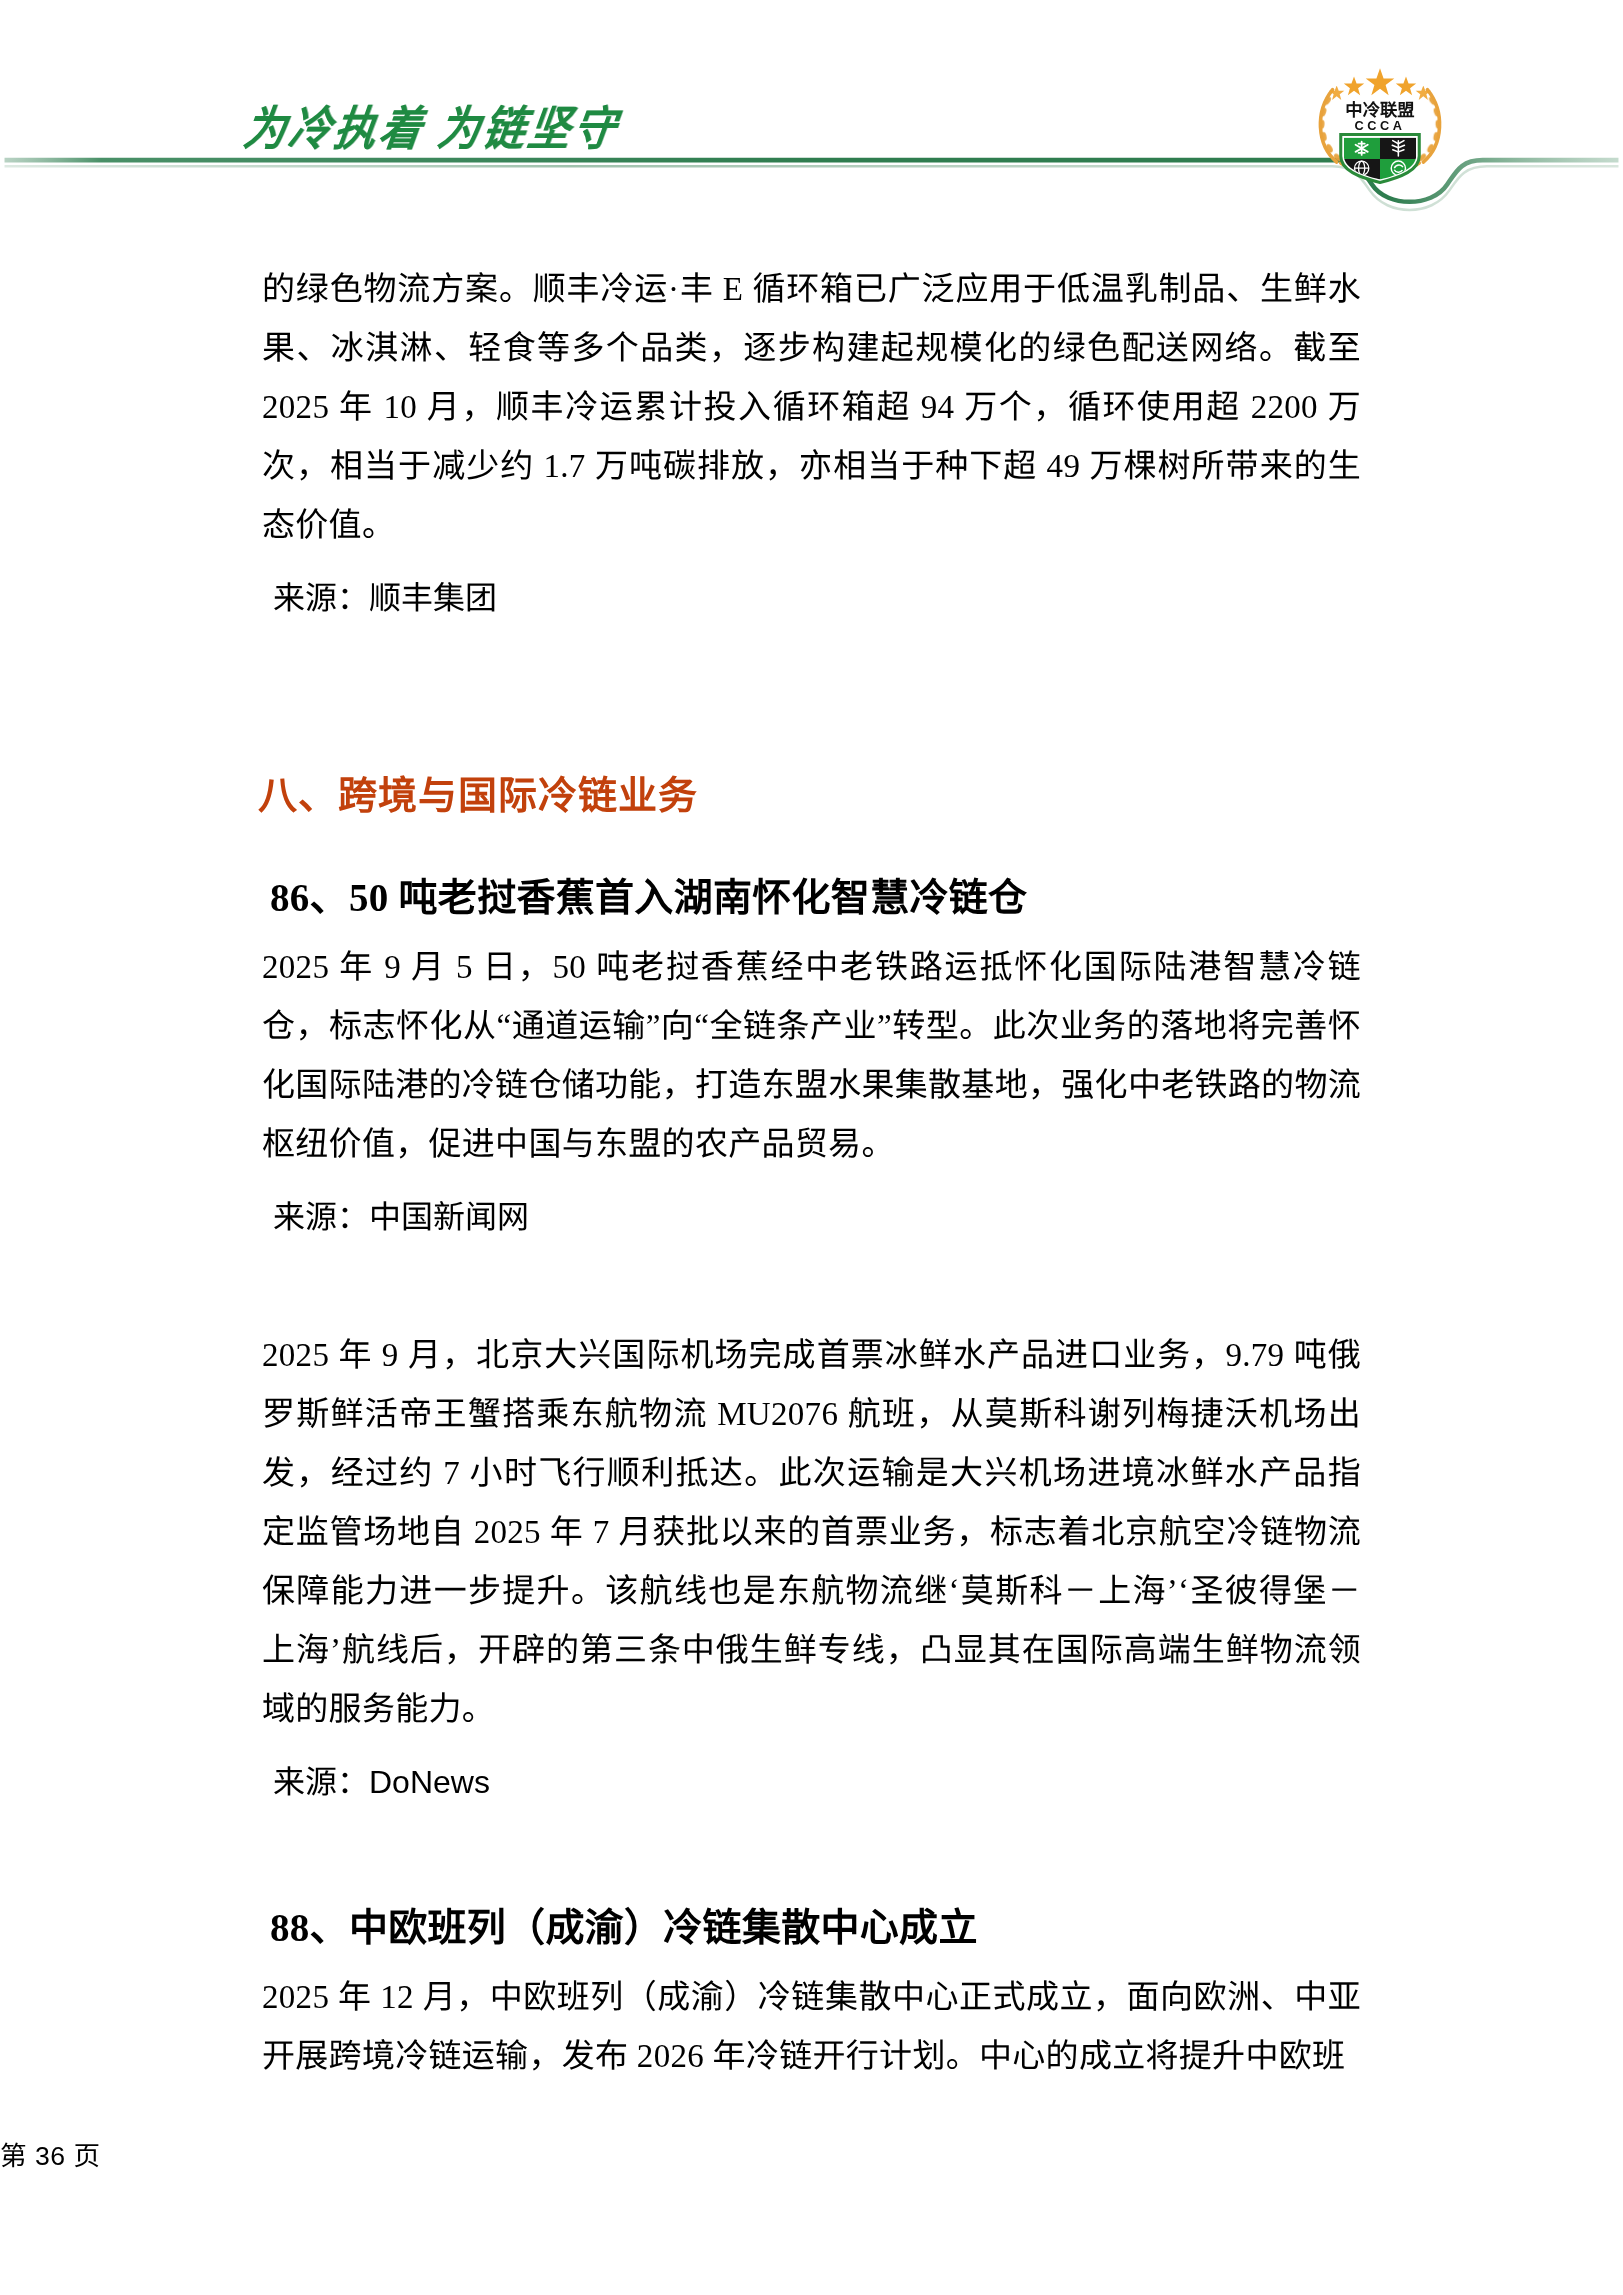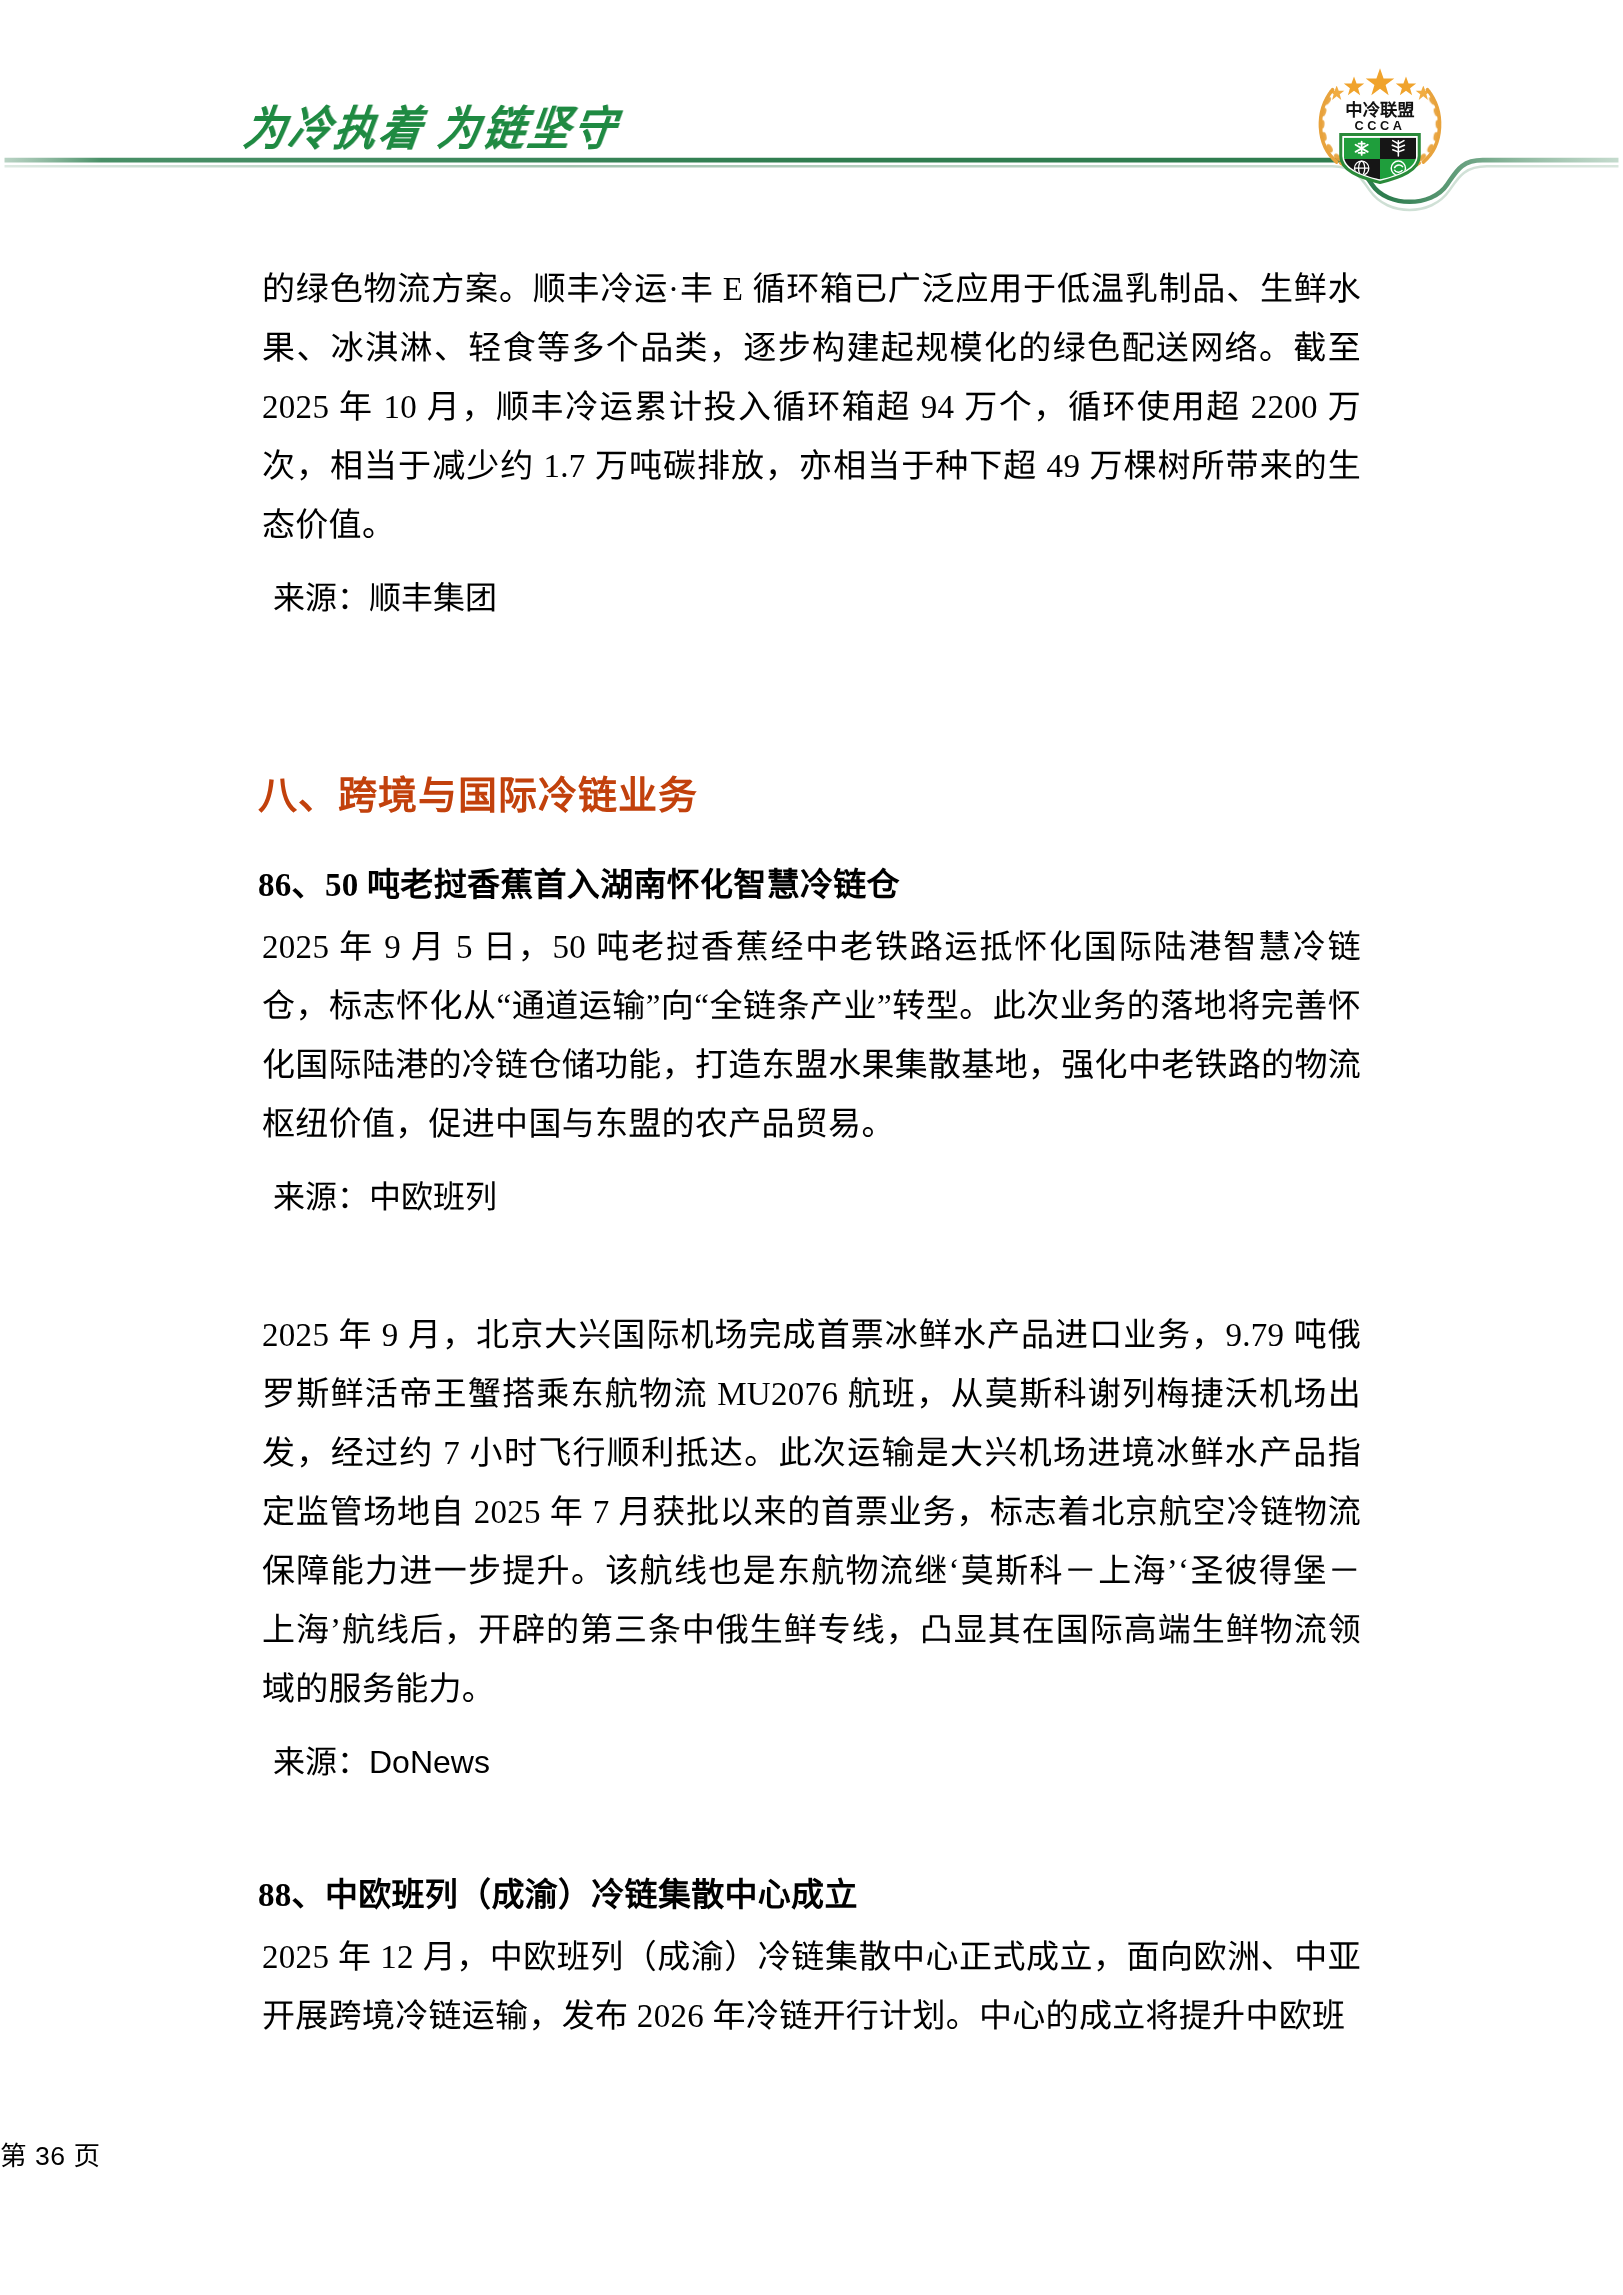--- a/index.html
+++ b/index.html
@@ -95,23 +95,23 @@
     margin: 0;
     font-family: Liberation Serif, serif;
     font-size: 39px;
     font-weight: 700;
     line-height: 61px;
     letter-spacing: 1px;
     color: #c2410c;
     white-space: nowrap;
   }
   h2.item-title {
-    margin: 0;
-    font-family: "Liberation Serif", "DejaVu Serif", serif;
-    font-size: 33px;
+    margin: 12px;
+    font-family: "Liberation Serif", "DejaVu Serif", serif;
+    font-size: 39px;
     font-weight: 700;
     line-height: 57px;
     letter-spacing: 0.3px;
     color: #000;
     white-space: nowrap;
   }
   .gap-sm { height: 31px; }
   .gap-md { height: 61px; }
   .gap-xl { height: 123px; }
 
@@ -261,21 +261,21 @@
 
     <div class="gap-xl"></div>
 
     <h1 class="section-title">八、跨境与国际冷链业务</h1>
 
     <div class="gap-sm"></div>
 
     <div>
       <h2 class="item-title">86、50 吨老挝香蕉首入湖南怀化智慧冷链仓</h2>
       <p class="body-text">2025 年 9 月 5 日，50 吨老挝香蕉经中老铁路运抵怀化国际陆港智慧冷链仓，标志怀化从“通道运输”向“全链条产业”转型。此次业务的落地将完善怀化国际陆港的冷链仓储功能，打造东盟水果集散基地，强化中老铁路的物流枢纽价值，促进中国与东盟的农产品贸易。</p>
-      <p class="source-line">来源：中欧班列</p>
+      <p class="source-line">来源：中国新闻网</p>
     </div>
 
     <div class="gap-md"></div>
 
     <div>
       <p class="body-text">2025 年 9 月，北京大兴国际机场完成首票冰鲜水产品进口业务，9.79 吨俄罗斯鲜活帝王蟹搭乘东航物流 MU2076 航班，从莫斯科谢列梅捷沃机场出发，经过约 7 小时飞行顺利抵达。此次运输是大兴机场进境冰鲜水产品指定监管场地自 2025 年 7 月获批以来的首票业务，标志着北京航空冷链物流保障能力进一步提升。该航线也是东航物流继‘莫斯科－上海’‘圣彼得堡－上海’航线后，开辟的第三条中俄生鲜专线，凸显其在国际高端生鲜物流领域的服务能力。</p>
       <p class="source-line">来源：DoNews</p>
     </div>
 
     <div class="gap-md"></div>

